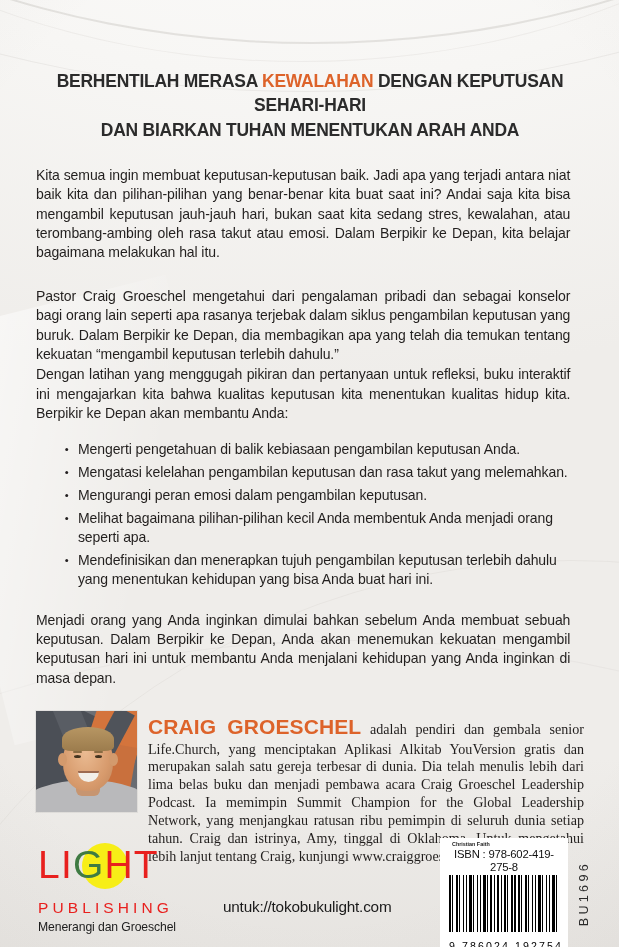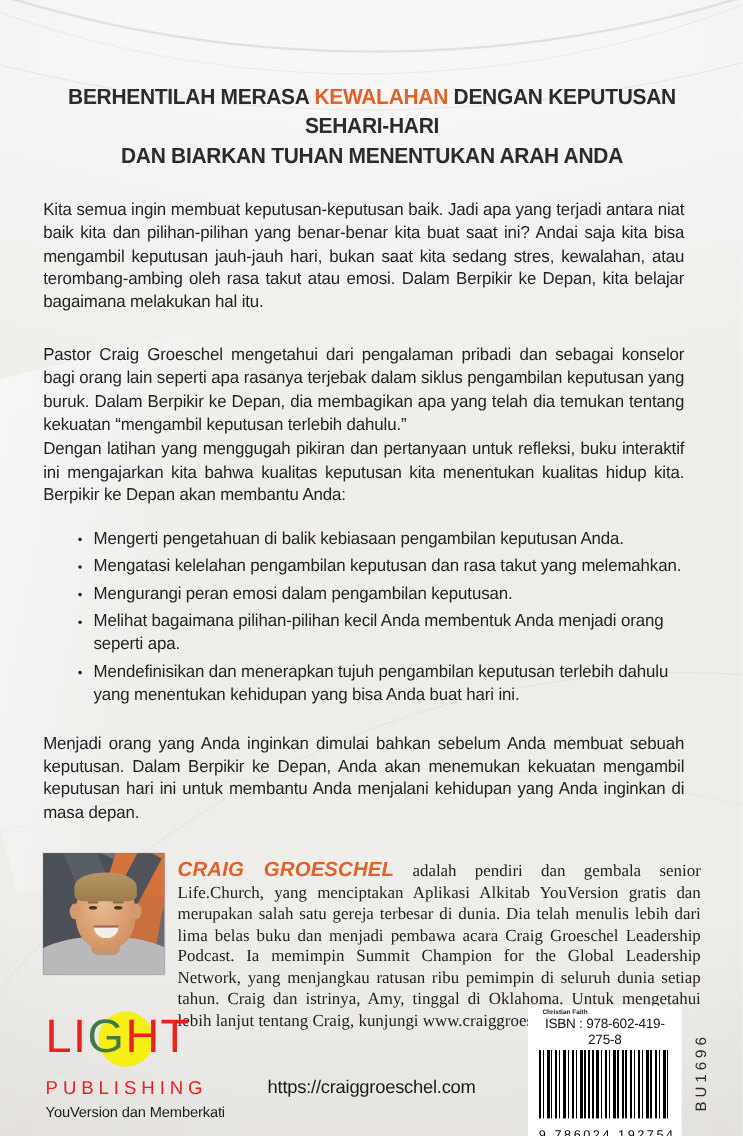--- a/index.html
+++ b/index.html
@@ -182,25 +182,24 @@
     font-family: "Liberation Serif", serif;
     font-size: 14.1px;
     line-height: 1.265;
     text-align: justify;
     color: #211e1d;
     padding-top: 3px;
   }
   .bio-name {
     font-family: "Liberation Sans Narrow", "Liberation Sans", sans-serif;
     font-weight: 700;
-    font-size: 17px;
+    font-size: 21px;
     color: #dd632a;
     letter-spacing: 0.1px;
     display: inline;
-    font-style: italic;
   }
 
   
   .bottom {
     position: absolute;
     left: 0;
     top: 836px;
     width: 619px;
     height: 111px;
   }
@@ -407,24 +406,24 @@
   </div>
 
   <div class="bottom">
 
     <div class="logo">
       <div class="logo-word">
         <div class="logo-g-disc"></div>
         <div class="logo-letters"><span>L</span><span>I</span><span class="g-dark">G</span><span>HT</span></div>
       </div>
       <div class="logo-pub">PUBLISHING</div>
-      <div class="logo-tag">YouVersion dan Memberkati</div>
+      <div class="logo-tag">Menerangi dan Groeschel</div>
     </div>
 
-    <div class="website">https://craiggroeschel.com</div>
+    <div class="website">untuk://tokobukulight.com</div>
 
     <div class="barcode-block">
       <div class="bc-cat">Christian Faith</div>
       <div class="bc-isbn">ISBN : 978-602-419-275-8</div>
       <div class="bc-bars"></div>
       <div class="bc-digits">9 786024 192754</div>
       <div class="bc-price">Harga P.Jawa Rp.104.000</div>
     </div>
 
     <div class="side-code">

